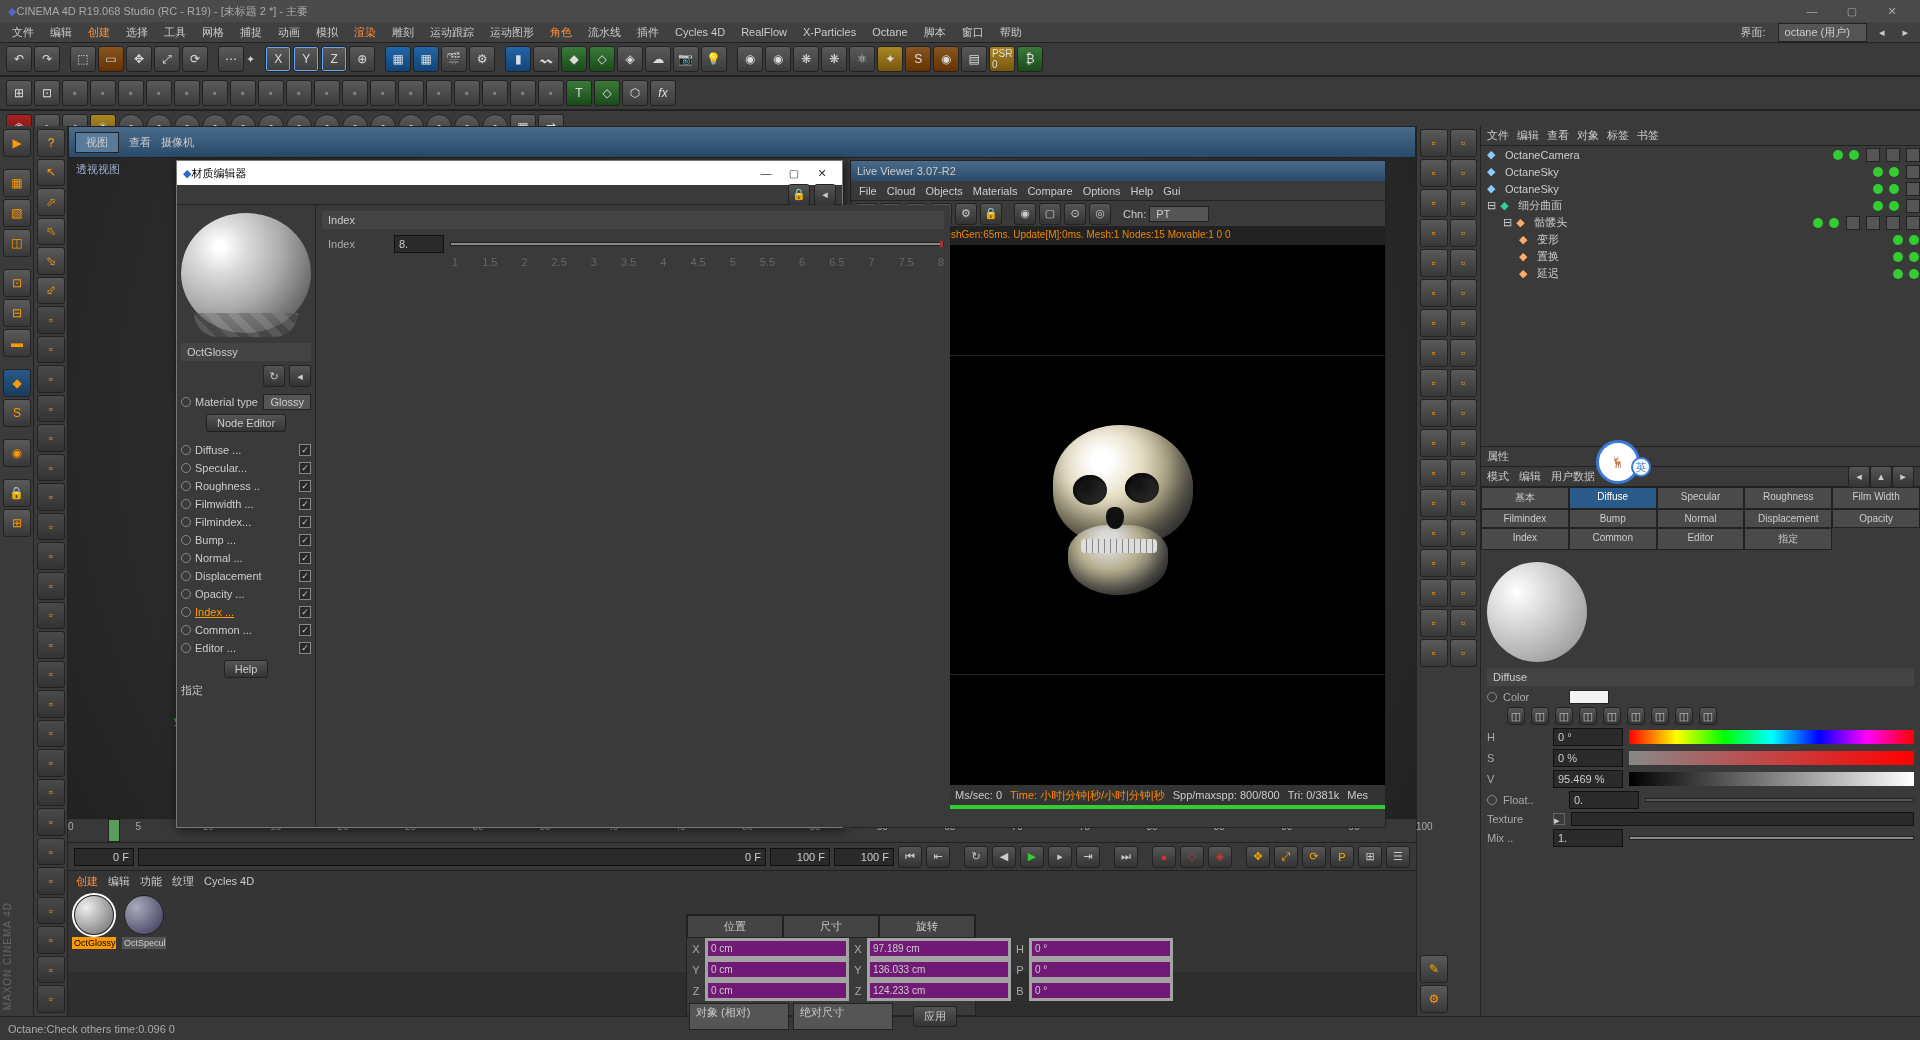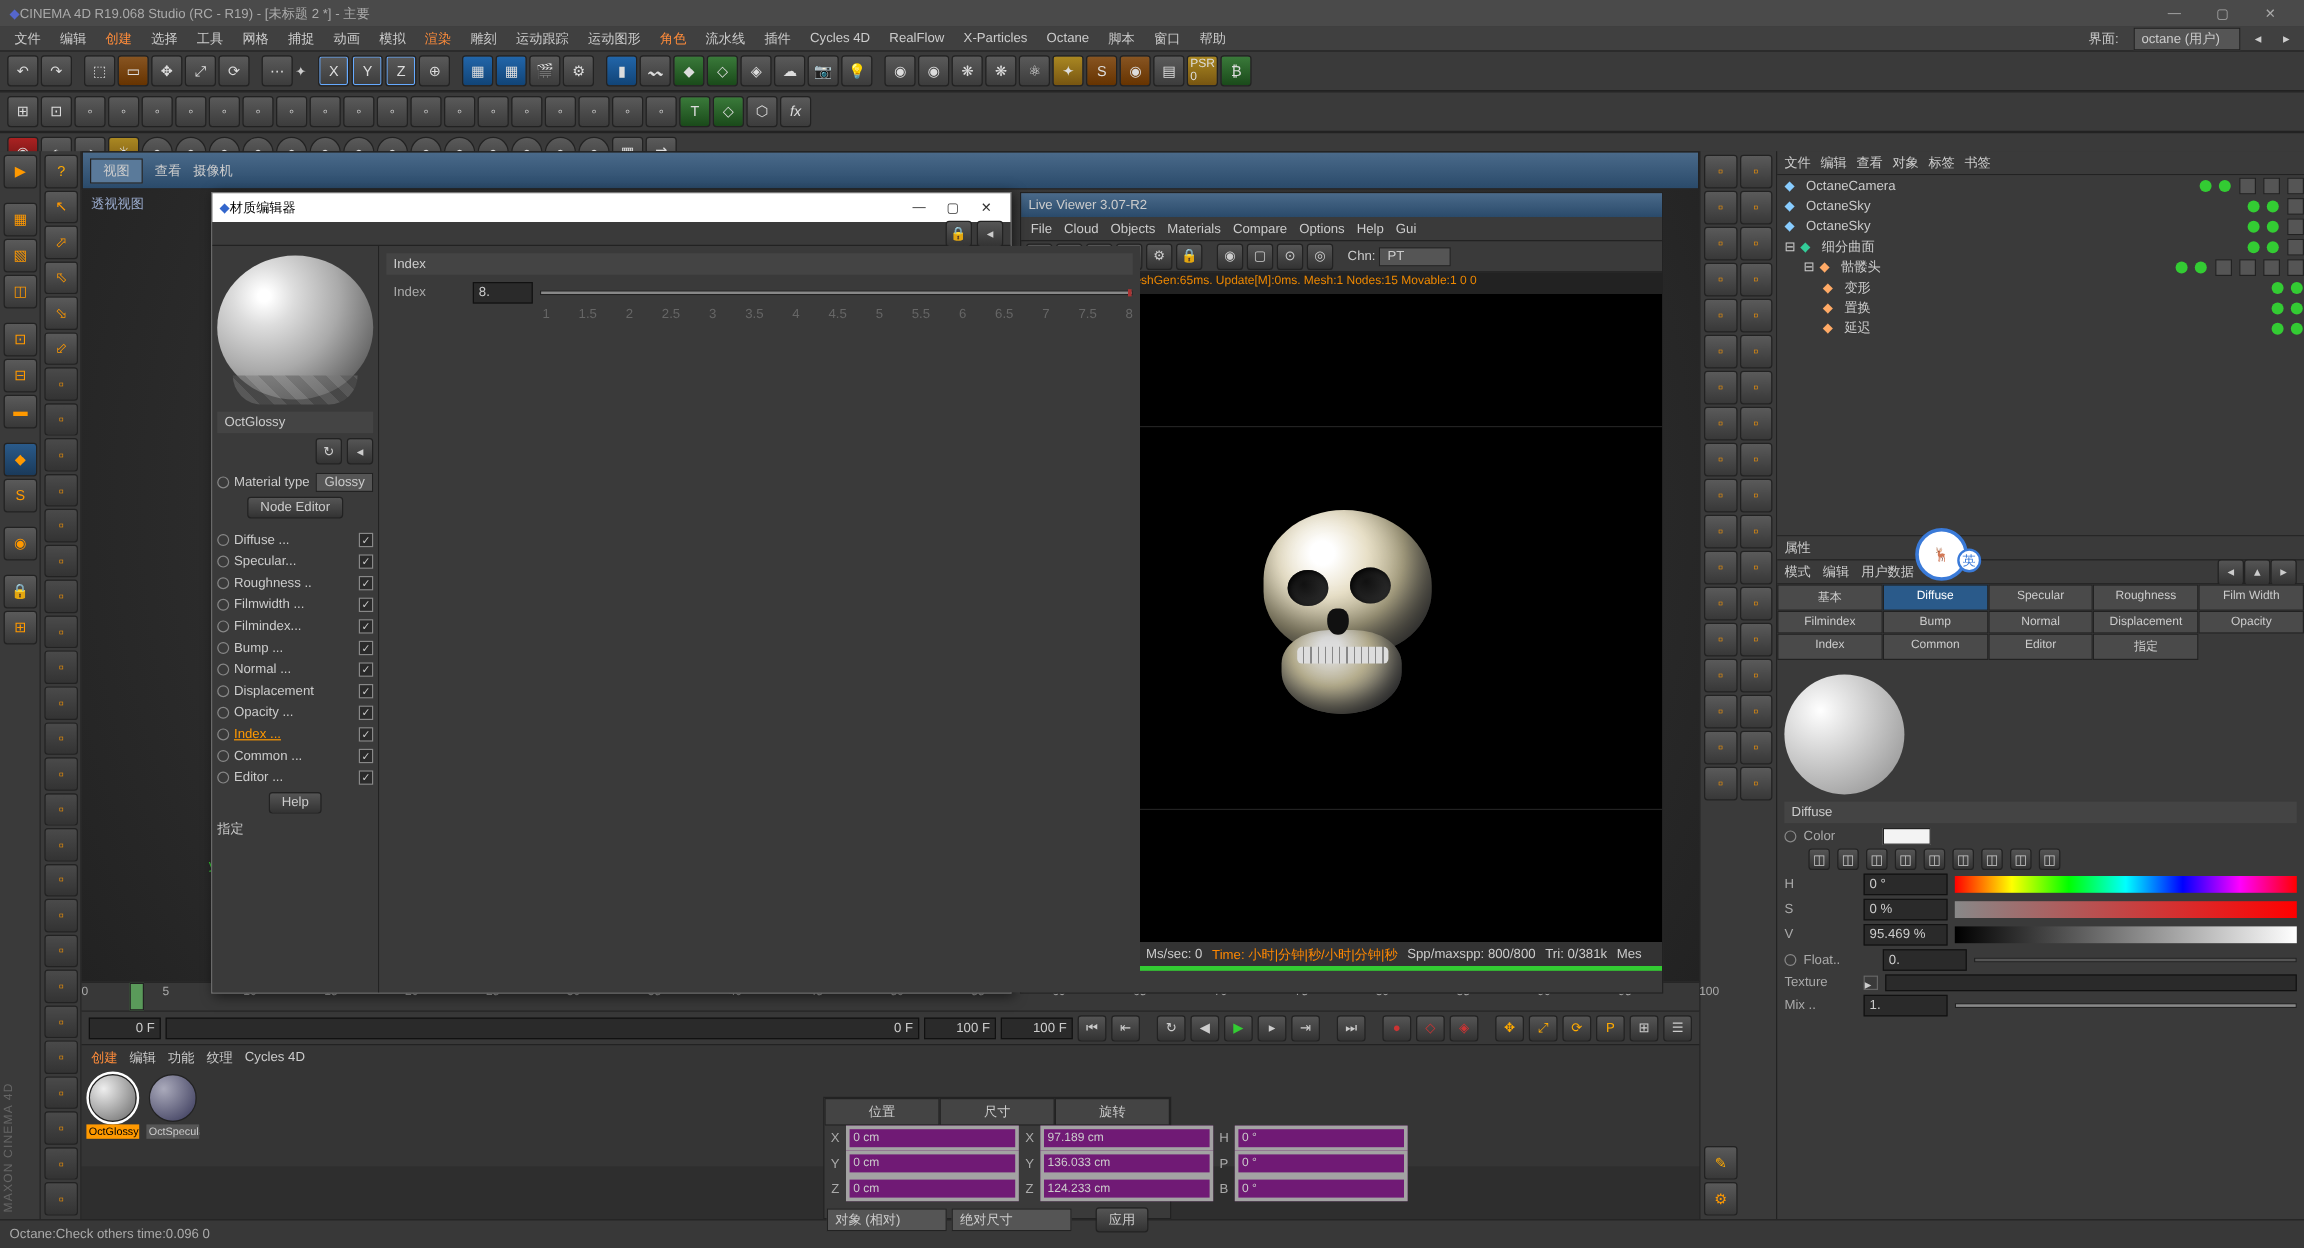--- a/index.html
+++ b/index.html
@@ -142,21 +142,21 @@
 .lv-footer .prog { color:#3c3; }
 .lv-progbar { height:4px; background: linear-gradient(to right, #3c3 0%, #3c3 100%); }
 
 
 .coordpanel { position:absolute; right:440px; bottom:0; width:290px; height:102px; background:#3a3a3a; border:1px solid #222; z-index:30; }
 .coordhdr { display:grid; grid-template-columns: 1fr 1fr 1fr; text-align:center; background:#444; }
 .coordhdr div { padding:3px; border:1px solid #222; }
 .coordrow { display:grid; grid-template-columns: 18px 1fr 18px 1fr 18px 1fr; align-items:center; }
 .coordrow .lab { text-align:center; color:#aaa; }
 .coordrow .num { background:#701a75; border:3px solid #a3a3a3; color:#ccc; padding:2px 3px; font-size:10px; }
-.coordft { display:flex; gap:4px; padding:2px;align-items:center; }
+.coordft { display:flex; gap:4px; padding:2px; }
 
 
 .badge { position:absolute; top:440px; right:280px; width:44px; height:44px; border-radius:50%; background:#fff; border:3px solid #3a7ad8; display:flex; align-items:center; justify-content:center; z-index:60; }
 .badge .lang { position:absolute; right:-14px; bottom:4px; width:20px; height:20px; border-radius:50%; background:#fff; border:2px solid #3a7ad8; display:flex; align-items:center; justify-content:center; font-size:11px; color:#3a7ad8; }
 
 
 .statusbar { position:absolute; bottom:0; left:0; right:0; height:24px; background:#383838; border-top:1px solid #222; display:flex; align-items:center; padding:0 8px; color:#aaa; }
 .vtxt { position:absolute; left:2px; bottom:30px; writing-mode:vertical-rl; transform:rotate(180deg); color:#666; font-size:10px; letter-spacing:1px; }
 </style>
 </head>

